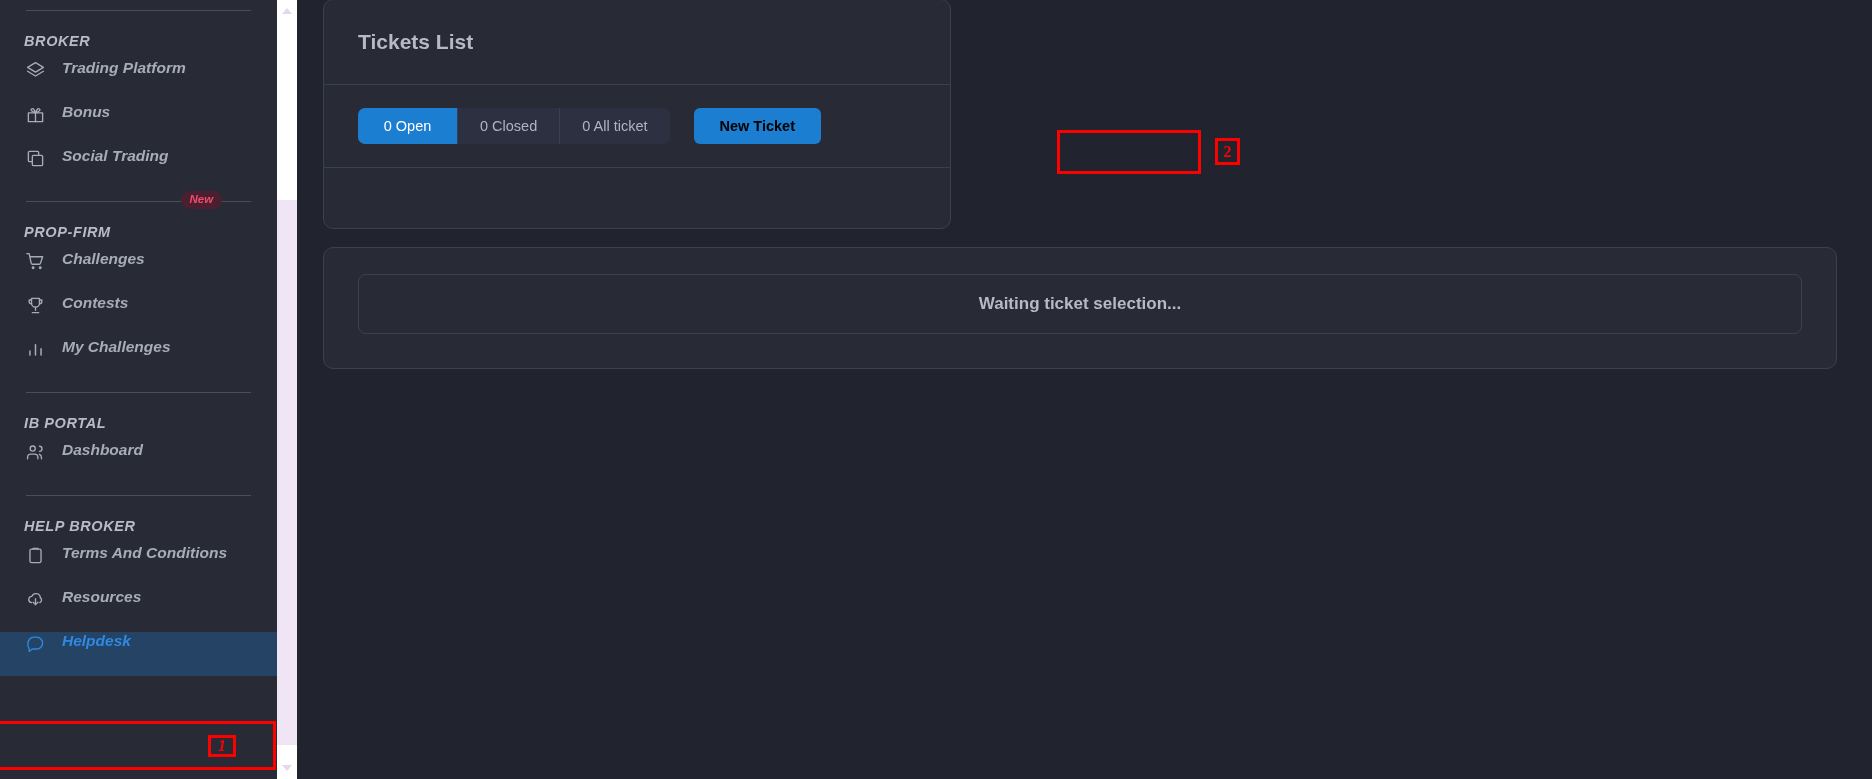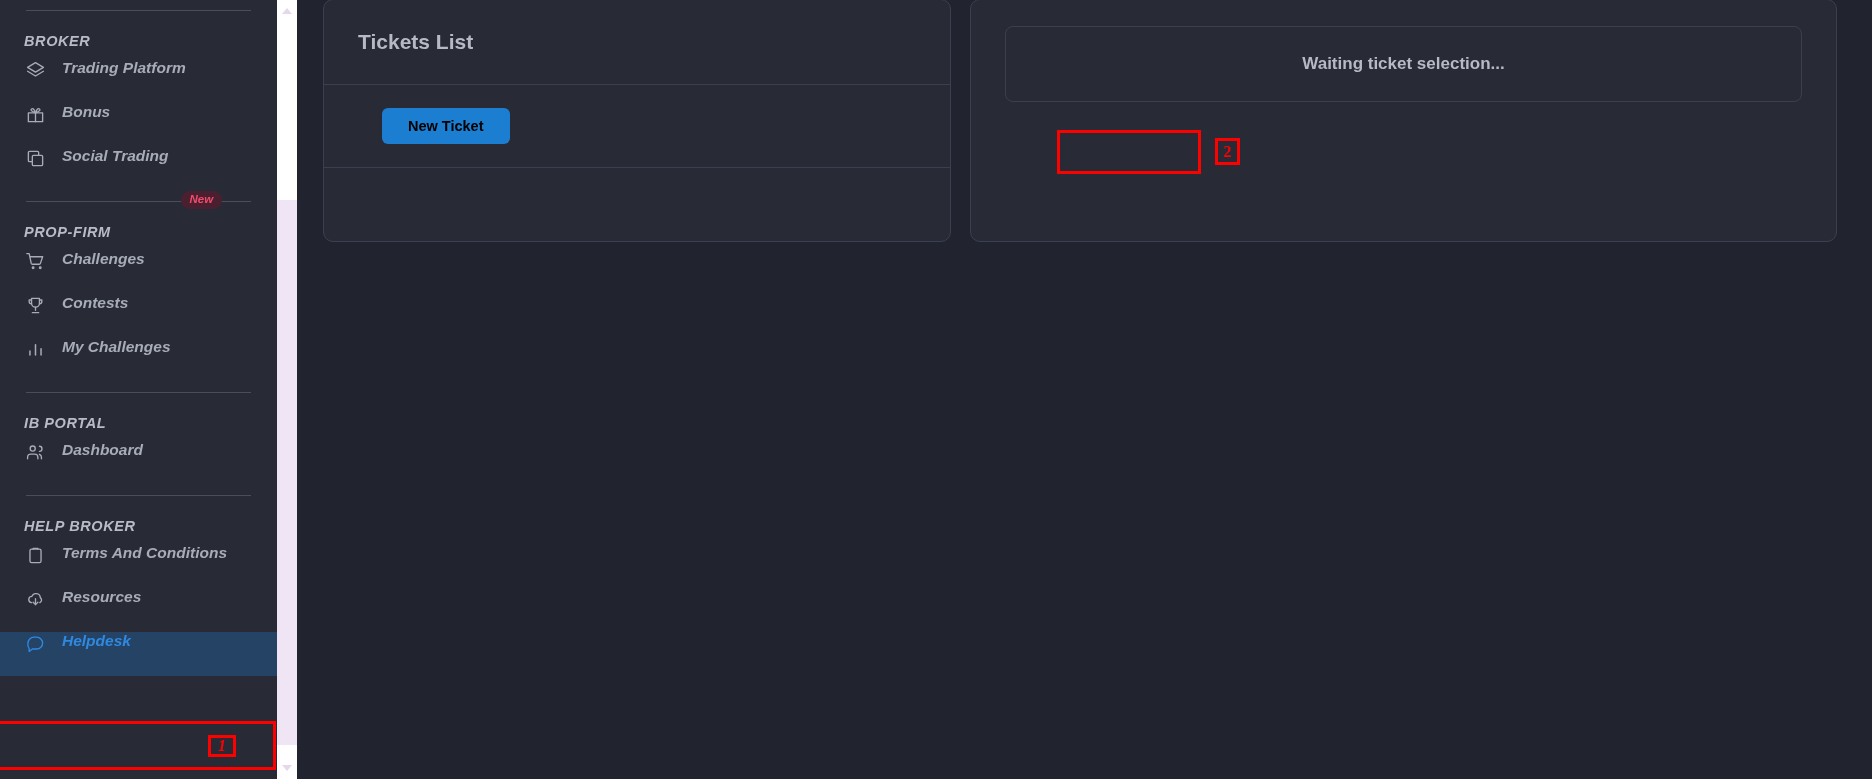--- a/index.html
+++ b/index.html
@@ -119,20 +119,21 @@
     position: relative;
     background: #21242e;
     padding: 0;
   }
   .panels {
     display: flex;
     gap: 19px;
     padding-left: 46px;
     padding-right: 35px;
     padding-top: 0;
+    flex-direction: column;
   }
   .card {
     background: #282b36;
     border: 1px solid #3a4050;
     border-radius: 10px;
     margin-top: -1px;
   }
   .card-head {
     height: 85px;
     display: flex;
@@ -191,21 +192,21 @@
     font-family: "Liberation Sans", sans-serif;
   }
   .tickets-body { height: 60px; }
 
   
   .detail-card { flex: 1; height: 243px; }
   .detail-body { padding: 26px 34px 34px 34px; }
   .waiting-box {
     border: 1px solid #3a4050;
     border-radius: 8px;
-    height: 76px;
+    height: 60px;
     display: flex;
     align-items: center;
     justify-content: center;
     color: #b7bac4;
     font-size: 17px;
     font-weight: bold;
   }
 </style>
 </head>
 <body>
@@ -344,20 +345,25 @@
   </div>
 
   <main class="main">
     <div class="panels">
 
       <section class="card tickets-card">
         <div class="card-head">
           <span class="card-title">Tickets List</span>
         </div>
         <div class="tickets-toolbar">
+          <div class="segmented">
+            <div class="seg sel">0 Open</div>
+            <div class="seg">0 Closed</div>
+            <div class="seg">0 All ticket</div>
+          </div>
           <button class="btn-new">New Ticket</button>
         </div>
         <div class="tickets-body"></div>
       </section>
 
       <section class="card detail-card">
         <div class="detail-body">
           <div class="waiting-box">Waiting ticket selection...</div>
         </div>
       </section>

